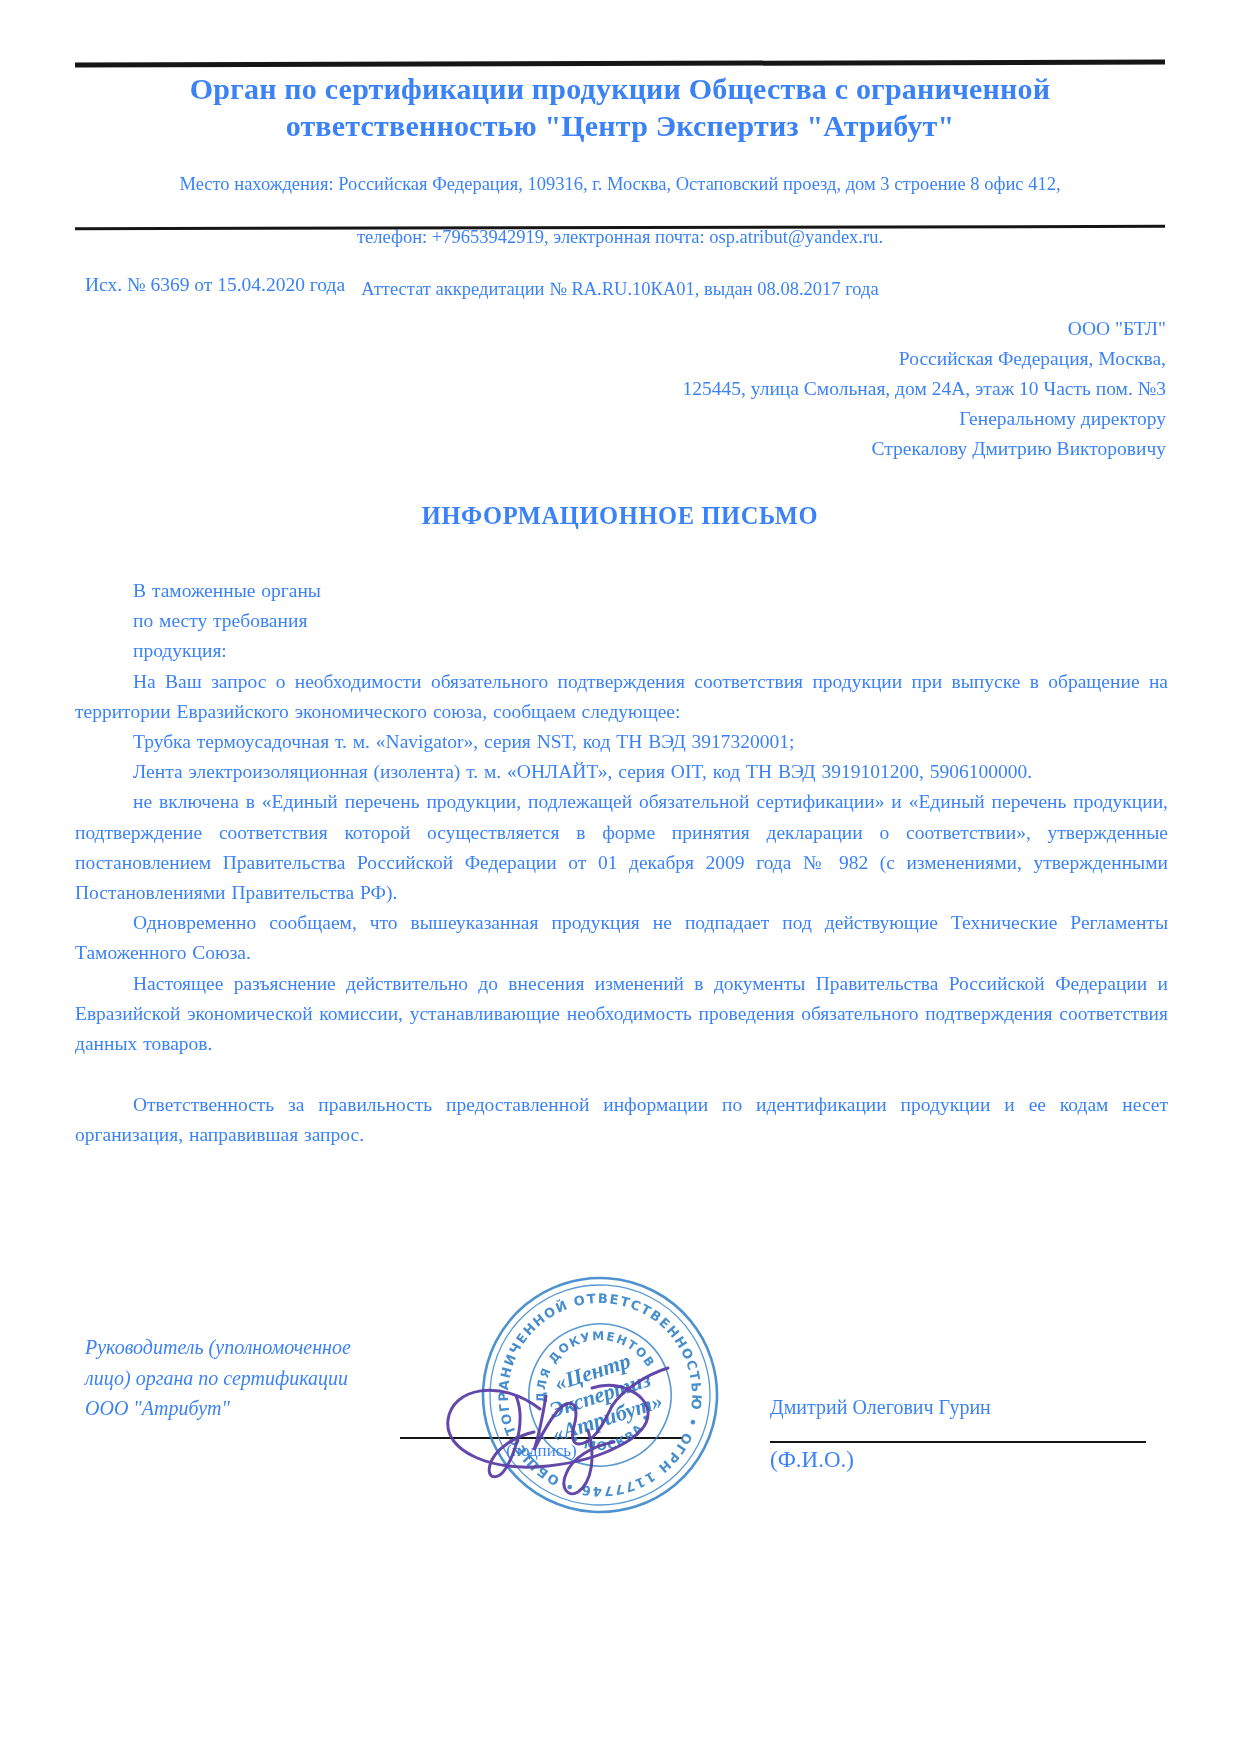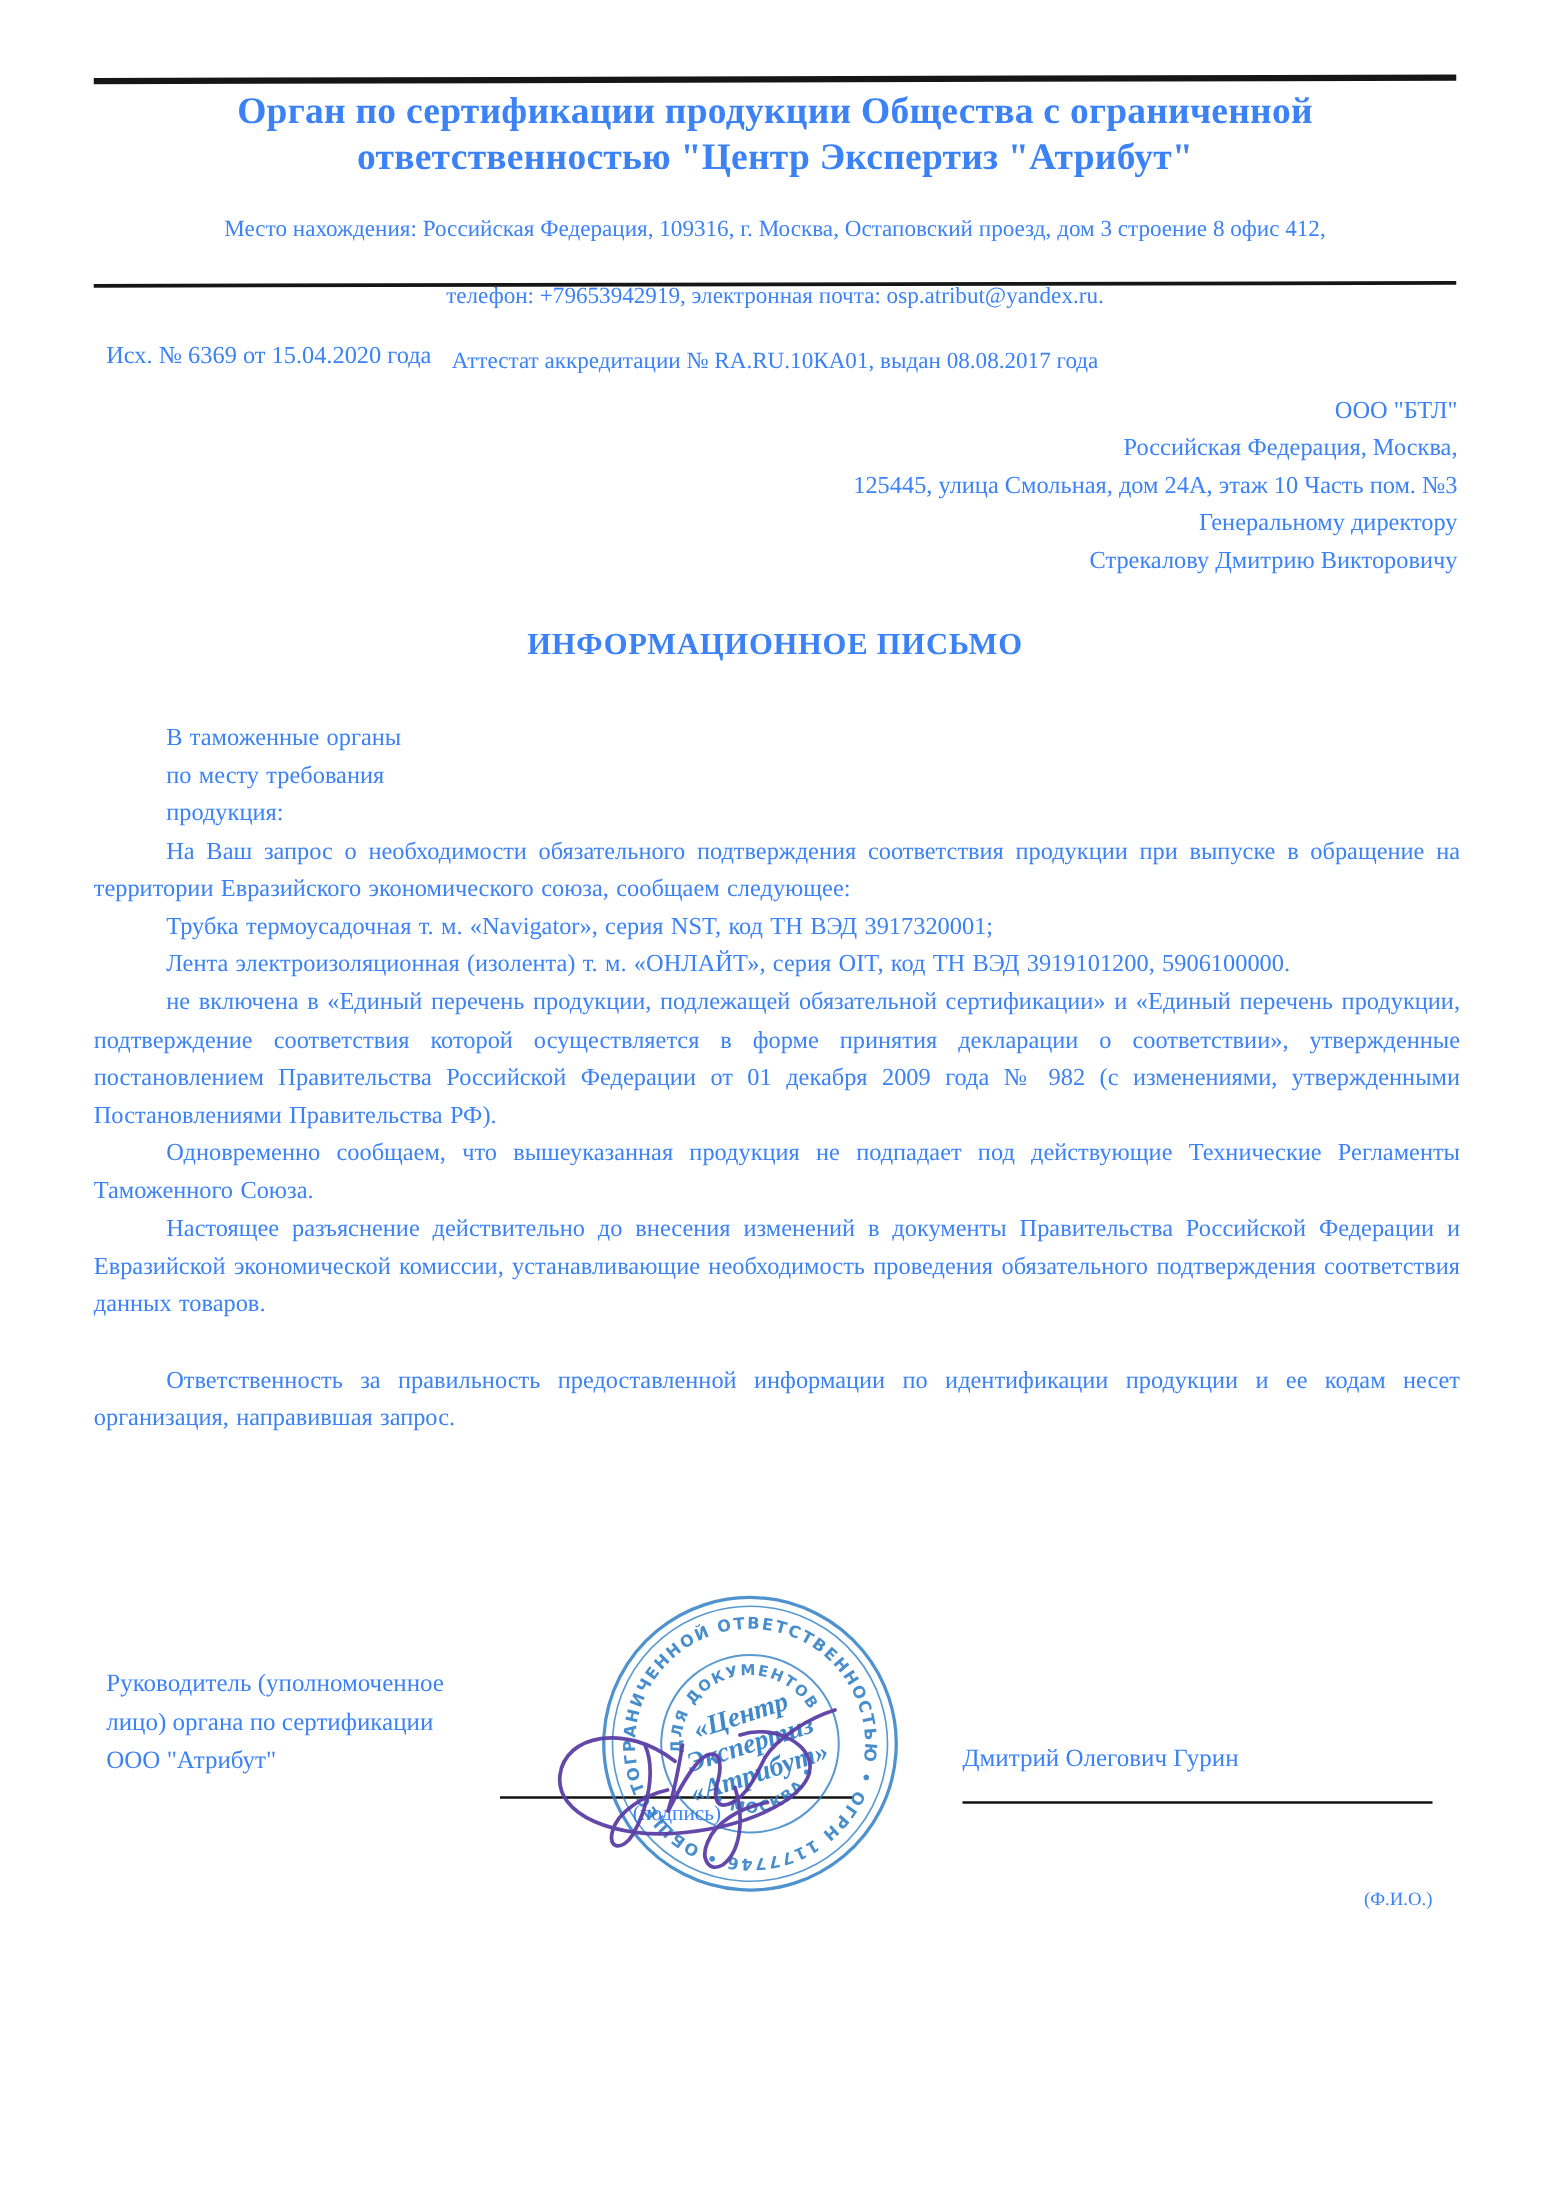--- a/index.html
+++ b/index.html
@@ -14,26 +14,26 @@
   .org-title{margin:0 0 3px 0;font-size:30px;font-weight:bold;line-height:37px;letter-spacing:.2px;}
   .header-line{font-size:18.5px;line-height:24.5px;margin-top:28px;}
   .ref-line{position:absolute;left:85px;top:274px;font-size:19.5px;}
   .recipient{position:absolute;right:74px;top:314px;text-align:right;font-size:19.5px;line-height:30px;}
   .letter-title{position:absolute;left:75px;top:502px;width:1090px;text-align:center;
     font-size:24.5px;font-weight:bold;letter-spacing:.6px;}
   .body-text{position:absolute;left:75px;top:576px;width:1093px;font-size:19.5px;line-height:30.2px;}
   p.para{margin:0;text-indent:58px;word-spacing:1px;}
   p.justify{text-align:justify;}
   p.gap-top{margin-top:31px;}
-  .sig-left{position:absolute;left:85px;top:1332px;font-size:20px;line-height:30.5px;}
+  .sig-left{position:absolute;left:85px;top:1332px;font-size:20px;line-height:30.5px;font-style:italic;}
   .sign-line{position:absolute;left:400px;top:1437px;width:283px;border-top:2px solid #141414;}
   .sign-caption{position:absolute;left:400px;top:1441px;width:283px;text-align:center;font-size:17px;}
   .signer-name{position:absolute;left:770px;top:1396px;width:376px;text-align:left;font-size:20px;}
   .name-line{position:absolute;left:770px;top:1441px;width:376px;border-top:2px solid #141414;}
-  .name-caption{position:absolute;left:770px;top:1512px;width:376px;text-align:right;font-size:15px;}
+  .name-caption{position:absolute;left:770px;top:1447px;width:376px;text-align:left;font-size:23px;}
   .stamp-svg{position:absolute;left:395px;top:1235px;pointer-events:none;}
   .ring-text{font-family:"DejaVu Sans",sans-serif;font-weight:bold;letter-spacing:1.5px;opacity:.88;}
   .center-text{font-family:"Liberation Serif",serif;font-style:italic;font-weight:bold;opacity:.92;}
 </style>
 </head>
 <body>
 
 <div class="page">
 
   <div class="rule rule-top"></div>

